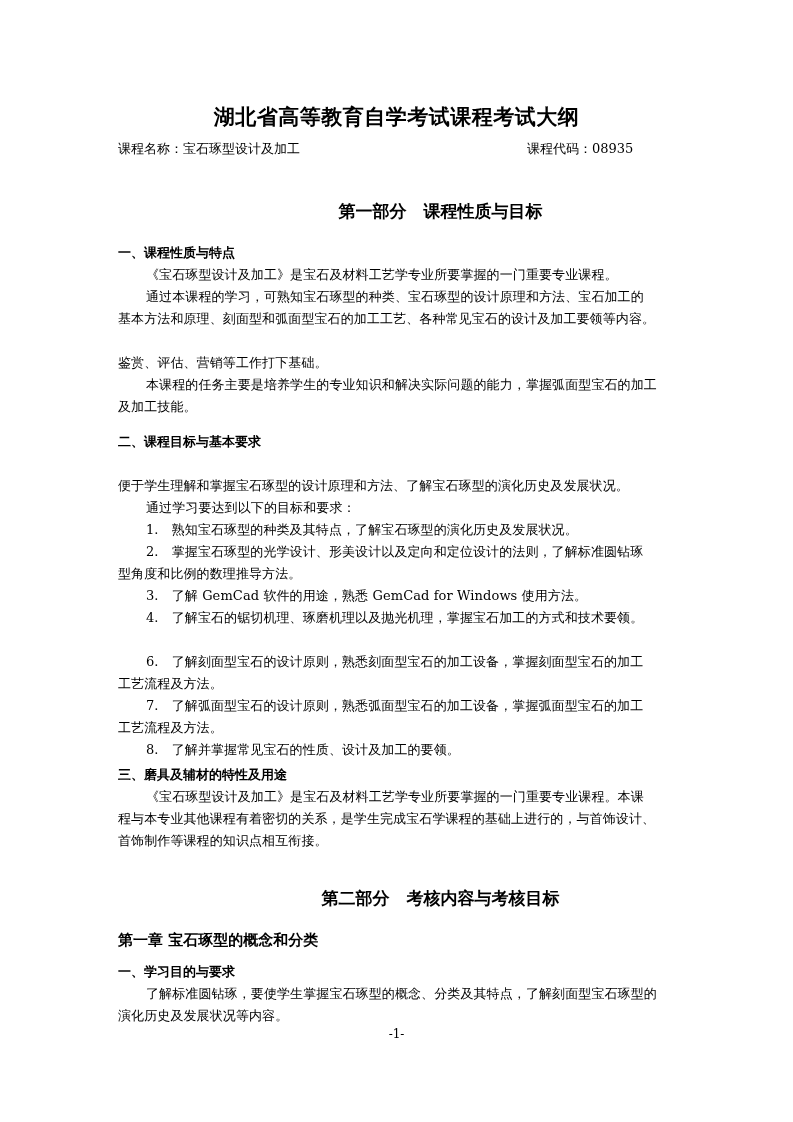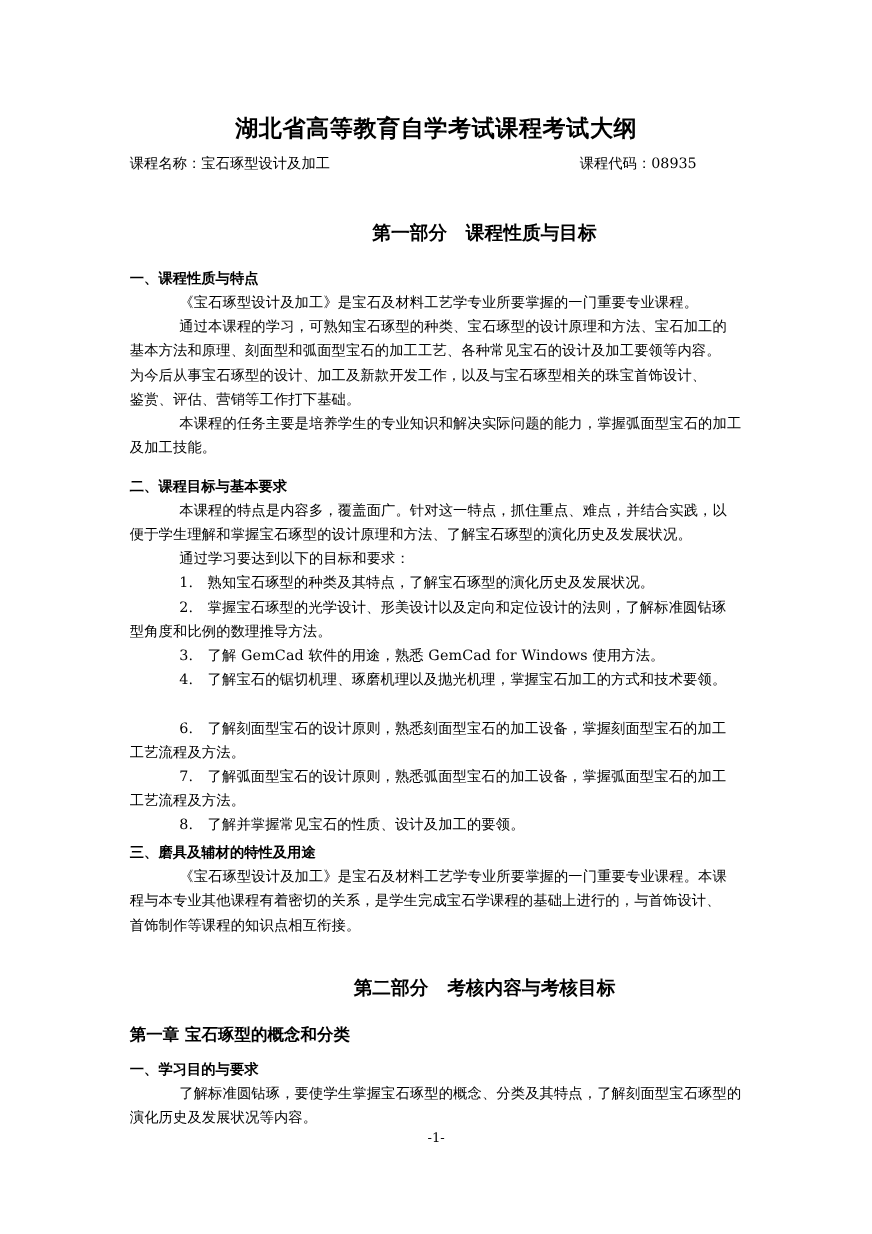--- a/index.html
+++ b/index.html
@@ -13,46 +13,44 @@
   .meta { top: 140px; font-size: 13px; }
   .part { left: 0; width: 793px; text-align: center;
           font-family: "DejaVu Sans", "Liberation Sans", sans-serif;
           font-weight: bold; font-size: 17px; margin-left: 44px; }
   .h2 { left: 118px; font-family: "DejaVu Sans", "Liberation Sans", sans-serif;
         font-weight: bold; font-size: 13px; }
   .chap { left: 118px; font-family: "DejaVu Sans", "Liberation Sans", sans-serif;
           font-weight: bold; font-size: 15px; }
   .line { font-size: 13px; letter-spacing: 0.1px; }
   .l0 { left: 118px; }
-  .l1 { left: 163px; text-align: right; }
+  .l1 { left: 146px; text-align: right; }
   .pageno { left: 0; width: 793px; text-align: center; top: 1023px;
             font-size: 12px; }
 </style>
 </head>
 <body>
 
 <div class="page">
 
   <div class="abs title">湖北省高等教育自学考试课程考试大纲</div>
   <div class="abs meta" style="left:118px;">课程名称：宝石琢型设计及加工</div>
   <div class="abs meta" style="left:527px;">课程代码：08935</div>
 
   <div class="abs part" style="top:200px;">第一部分　课程性质与目标</div>
 
   <div class="abs h2" style="top:244px;">一、课程性质与特点</div>
   <div class="abs line l1" style="top:266px;">《宝石琢型设计及加工》是宝石及材料工艺学专业所要掌握的一门重要专业课程。</div>
   <div class="abs line l1" style="top:288px;">通过本课程的学习，可熟知宝石琢型的种类、宝石琢型的设计原理和方法、宝石加工的</div>
   <div class="abs line l0" style="top:310px;">基本方法和原理、刻面型和弧面型宝石的加工工艺、各种常见宝石的设计及加工要领等内容。</div>
-  <div class="abs line l0" style="top:332px;">为今后从事宝石琢型的设计、加工及新款开发工作，以及与宝石琢型相关的珠宝首饰设计、</div>
   <div class="abs line l0" style="top:354px;">鉴赏、评估、营销等工作打下基础。</div>
   <div class="abs line l1" style="top:376px;">本课程的任务主要是培养学生的专业知识和解决实际问题的能力，掌握弧面型宝石的加工</div>
   <div class="abs line l0" style="top:398px;">及加工技能。</div>
 
   <div class="abs h2" style="top:433px;">二、课程目标与基本要求</div>
-  <div class="abs line l1" style="top:455px;">本课程的特点是内容多，覆盖面广。针对这一特点，抓住重点、难点，并结合实践，以</div>
   <div class="abs line l0" style="top:477px;">便于学生理解和掌握宝石琢型的设计原理和方法、了解宝石琢型的演化历史及发展状况。</div>
   <div class="abs line l1" style="top:499px;">通过学习要达到以下的目标和要求：</div>
   <div class="abs line l1" style="top:521px;">1.　熟知宝石琢型的种类及其特点，了解宝石琢型的演化历史及发展状况。</div>
   <div class="abs line l1" style="top:543px;">2.　掌握宝石琢型的光学设计、形美设计以及定向和定位设计的法则，了解标准圆钻琢</div>
   <div class="abs line l0" style="top:565px;">型角度和比例的数理推导方法。</div>
   <div class="abs line l1" style="top:587px;">3.　了解 GemCad 软件的用途，熟悉 GemCad for Windows 使用方法。</div>
   <div class="abs line l1" style="top:609px;">4.　了解宝石的锯切机理、琢磨机理以及抛光机理，掌握宝石加工的方式和技术要领。</div>
   <div class="abs line l1" style="top:653px;">6.　了解刻面型宝石的设计原则，熟悉刻面型宝石的加工设备，掌握刻面型宝石的加工</div>
   <div class="abs line l0" style="top:675px;">工艺流程及方法。</div>
   <div class="abs line l1" style="top:697px;">7.　了解弧面型宝石的设计原则，熟悉弧面型宝石的加工设备，掌握弧面型宝石的加工</div>

